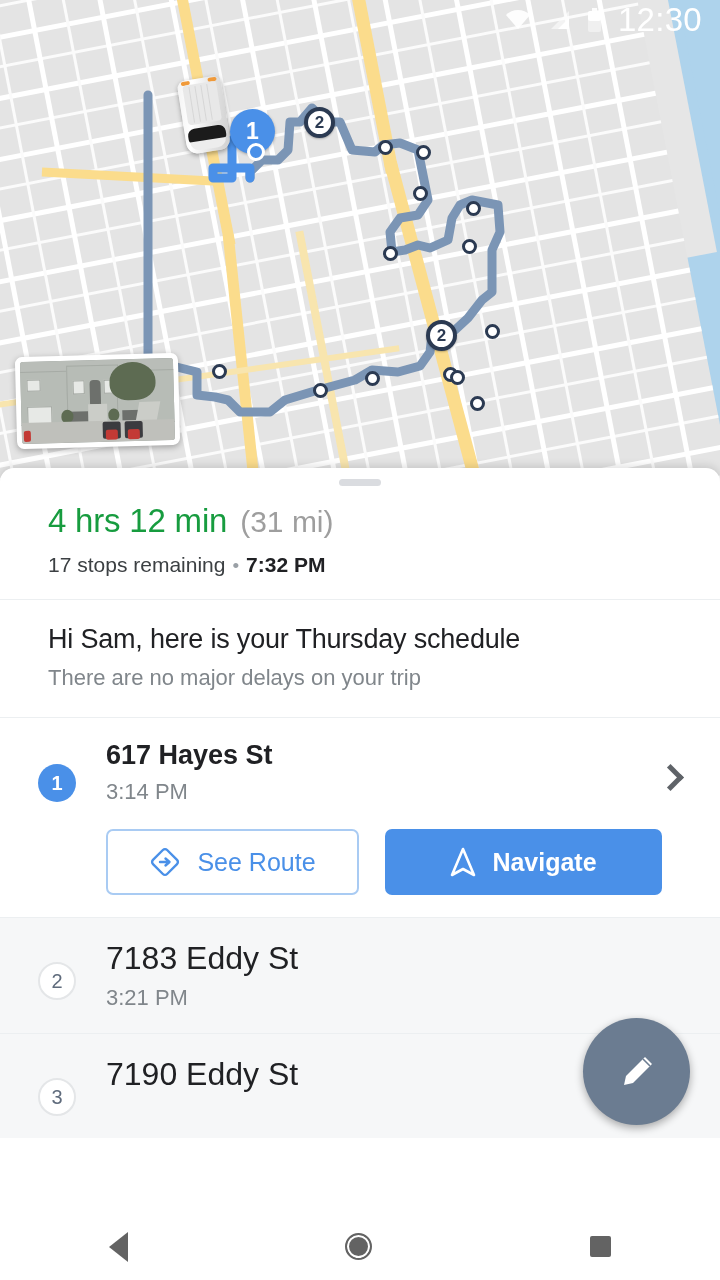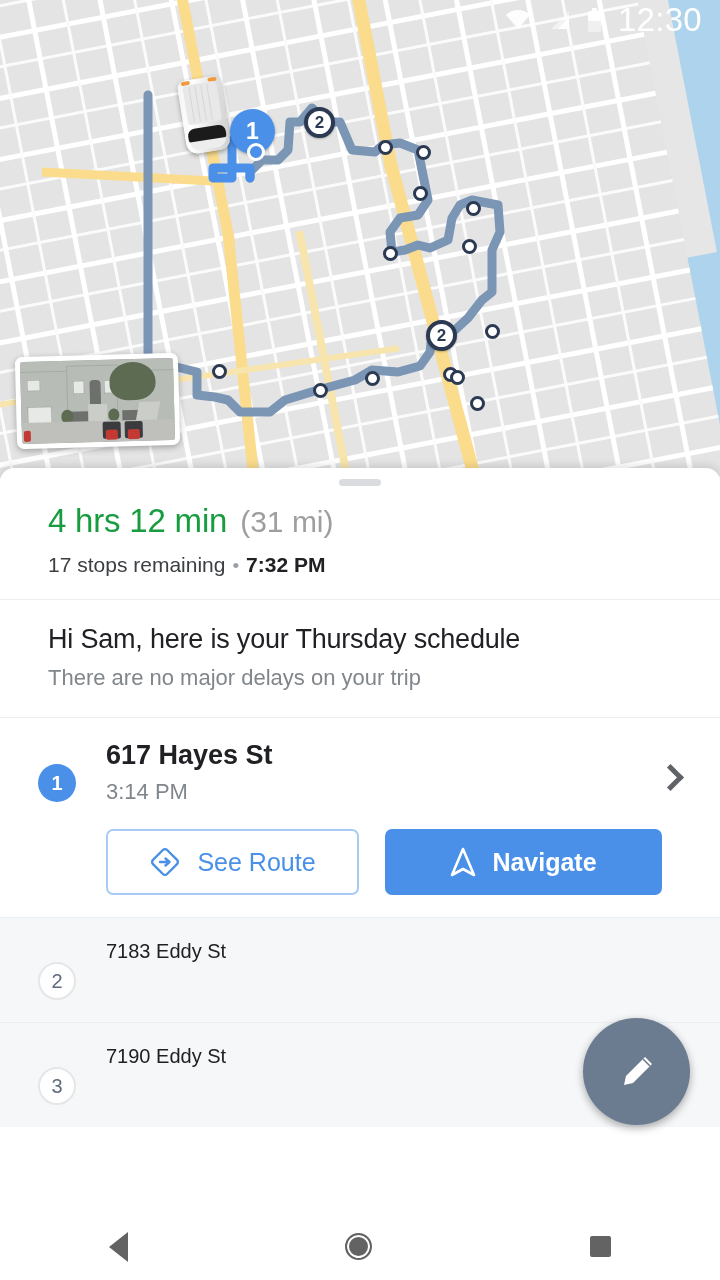--- a/index.html
+++ b/index.html
@@ -154,21 +154,21 @@
     margin-top:24px;
   }
   .badge-idle {
     flex:0 0 auto; width:38px; height:38px; border-radius:50%;
     background:#ffffff; border:2px solid #e4e6e8; color:#5f6b7c;
     font-size:20px; display:flex; align-items:center; justify-content:center;
     margin-top:22px;
   }
   .stop-body { flex:1 1 auto; padding-left:30px; }
   .stop-addr-active { font-size:27px; font-weight:bold; color:#202124; }
-  .stop-addr { font-size:20px; color:#202124; }
+  .stop-addr { font-size:32px; color:#202124; }
   .stop-time { margin-top:8px; font-size:22px; color:#80868b; }
 
   #chevron-wrap {
     position:absolute; right:40px; top:50px;
   }
   .chev {
     width:19px; height:19px; border-top:5px solid #5f6368;
     border-right:5px solid #5f6368; transform:rotate(45deg);
   }
 
@@ -428,20 +428,21 @@
       <div class="chev"></div>
     </div>
   </div>
 
   <div class="hr"></div>
 
   <div class="stop-row dim">
     <div class="badge-idle">2</div>
     <div class="stop-body">
       <div class="stop-addr">7183 Eddy St</div>
+      <div class="stop-time">3:21 PM</div>
     </div>
   </div>
 
   <div class="hr"></div>
 
   <div class="stop-row dim">
     <div class="badge-idle">3</div>
     <div class="stop-body">
       <div class="stop-addr">7190 Eddy St</div>
       <div class="stop-time"></div>

